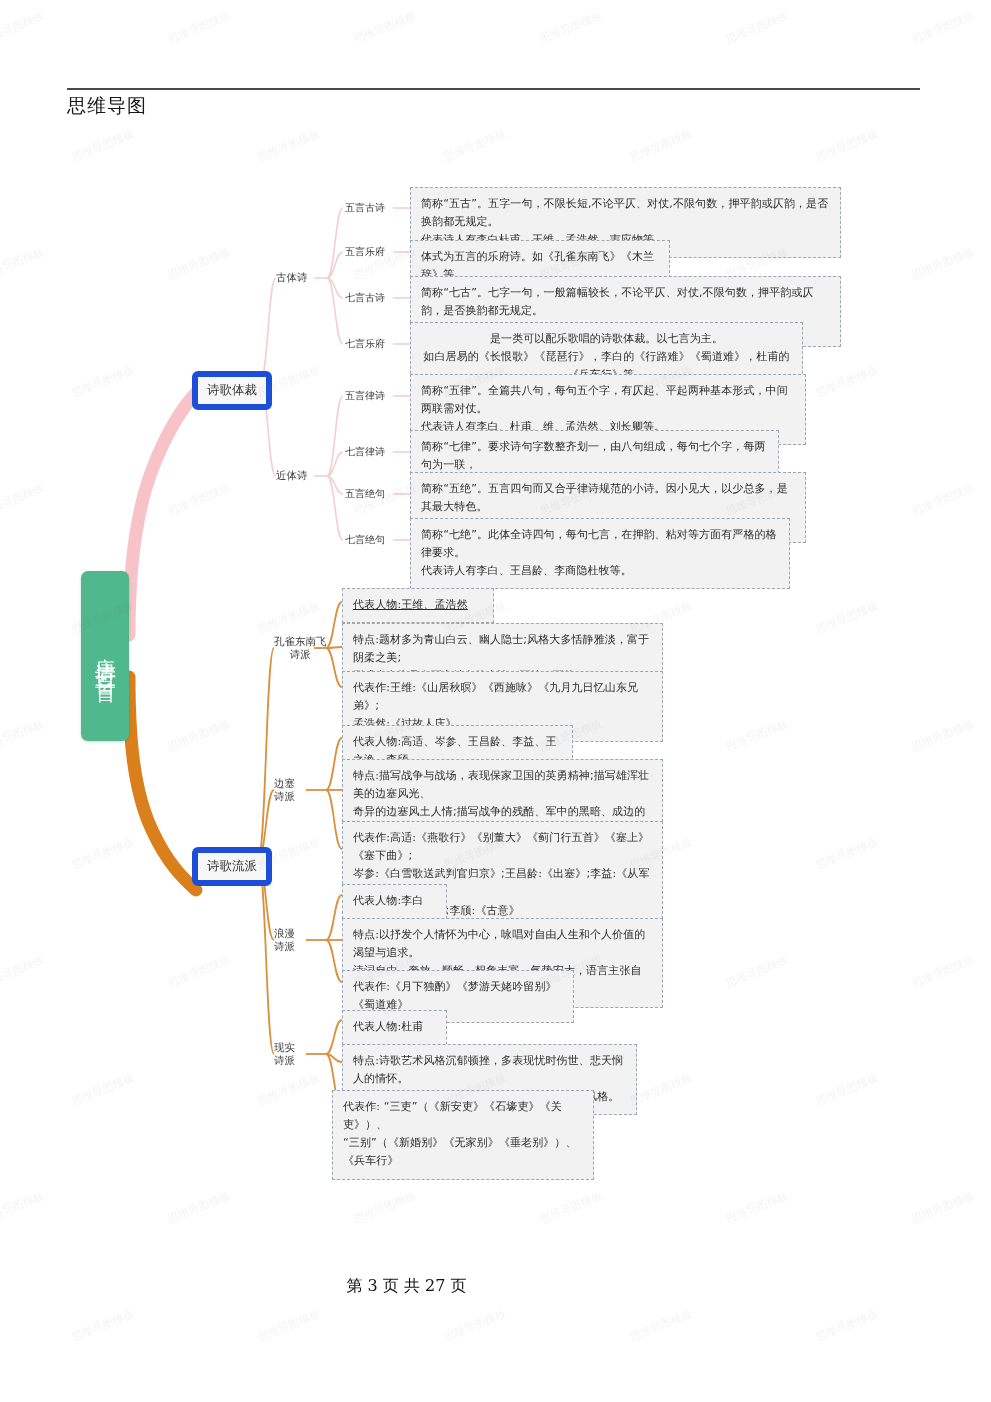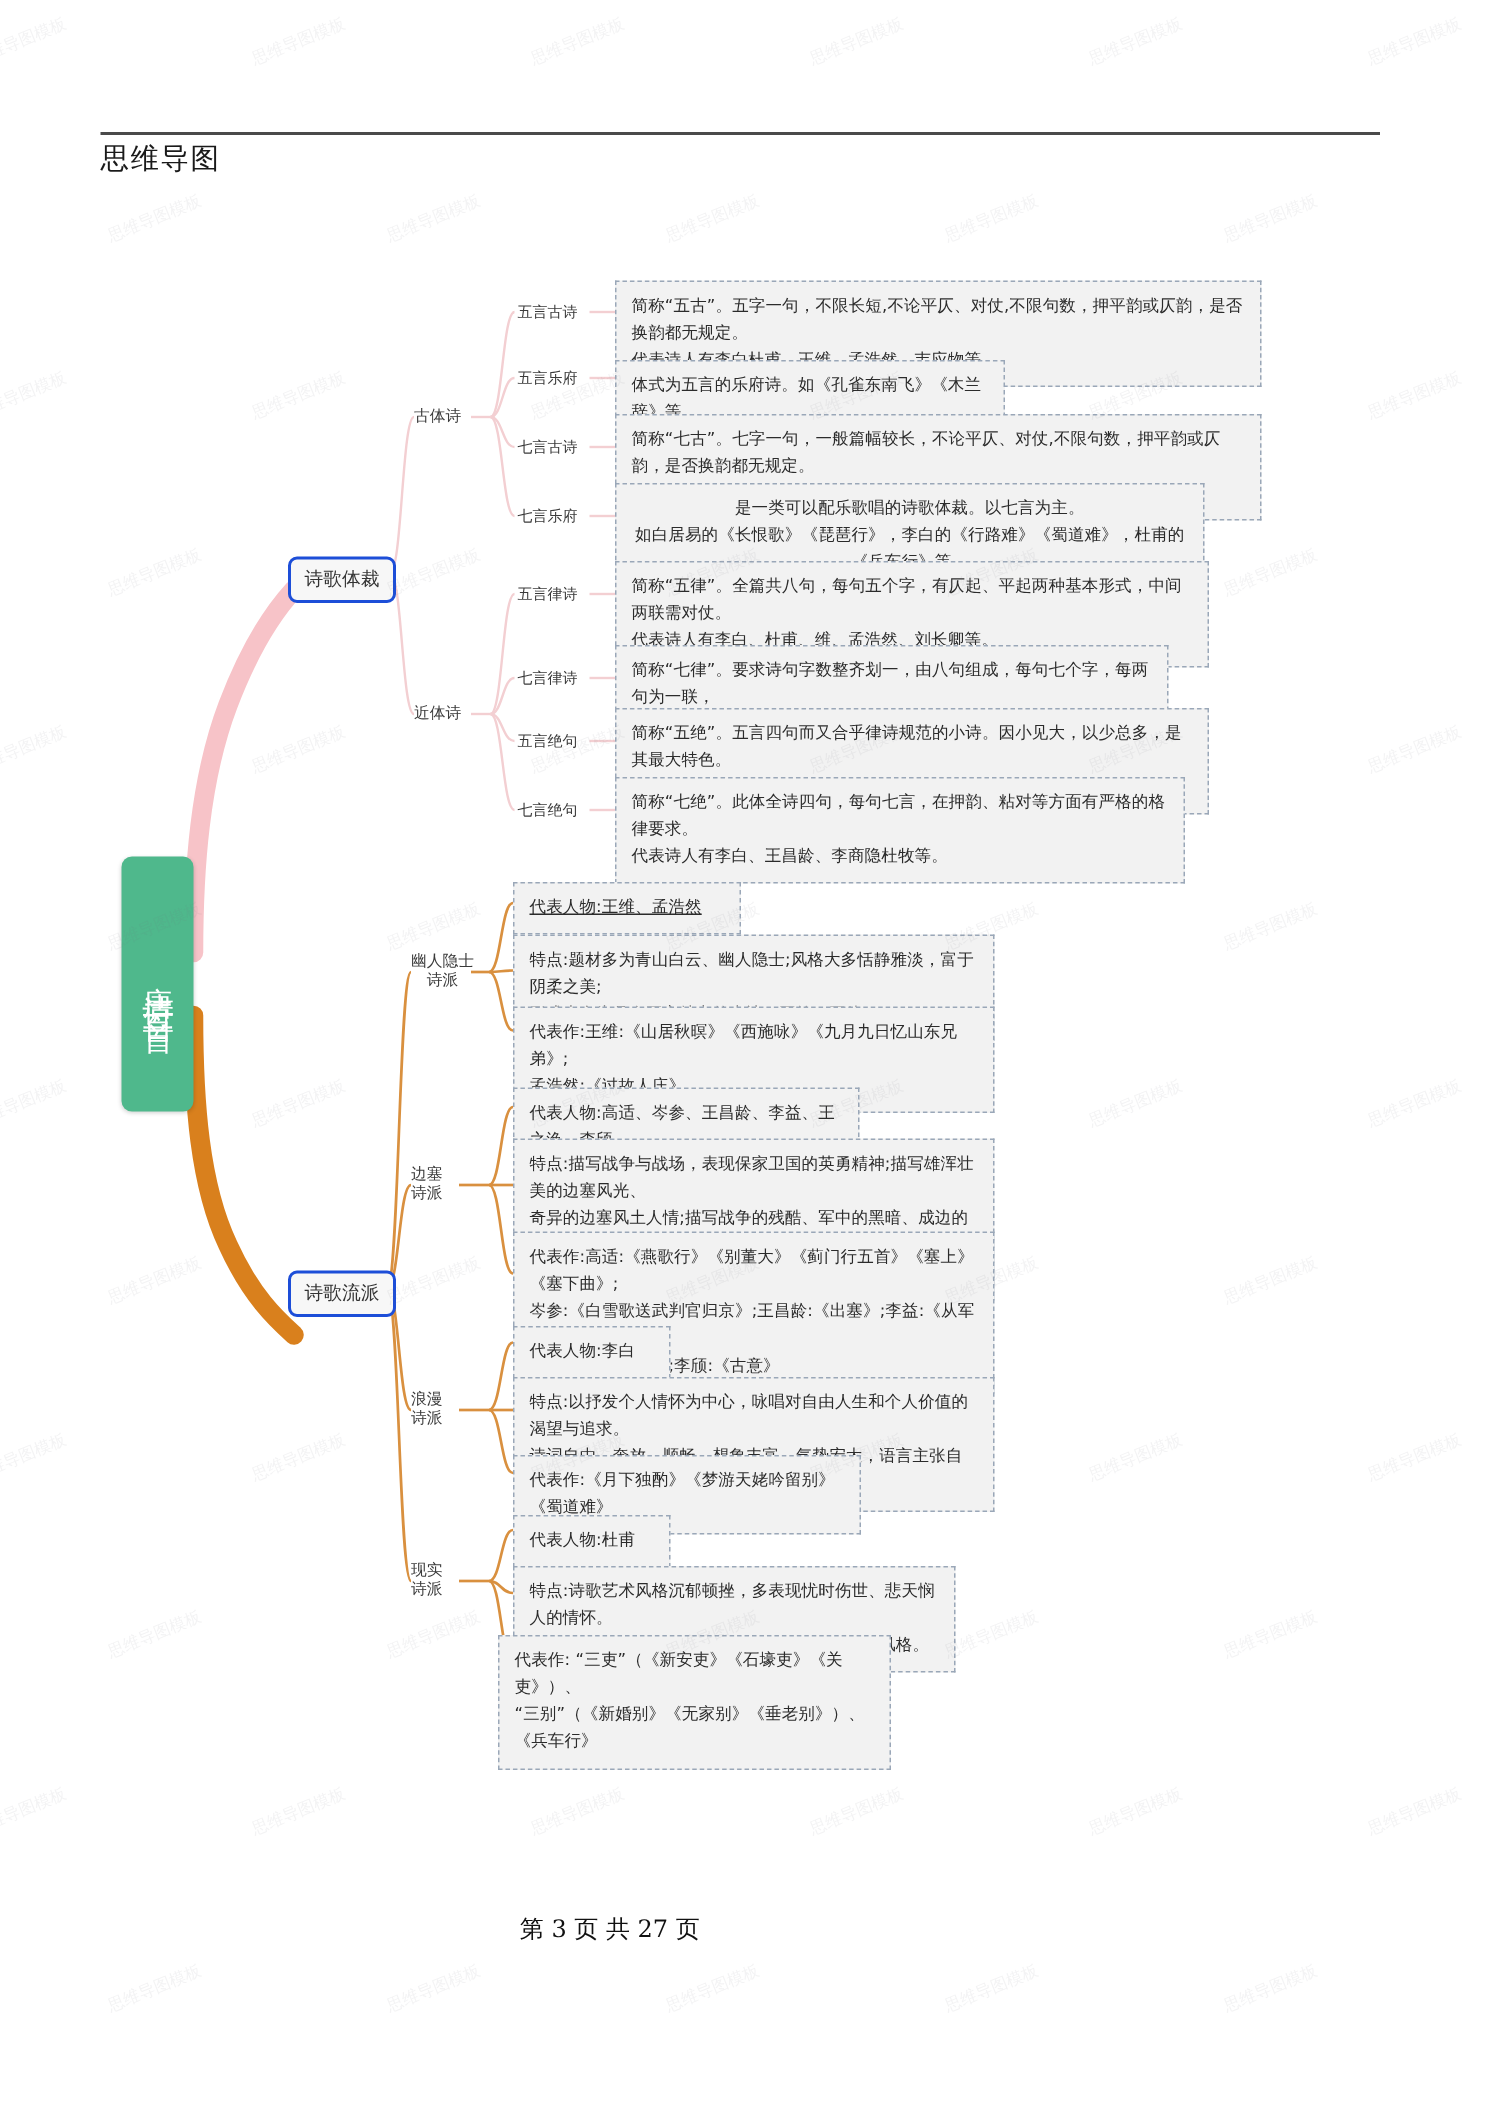--- a/index.html
+++ b/index.html
@@ -44,21 +44,21 @@
     writing-mode: vertical-rl;
     text-orientation: upright;
     color:#ffffff; font-size:21px; letter-spacing:6px;
     line-height:1;
   }
 
   
   .branch-node {
     position:absolute;
     background:#f7f7f7;
-    border:2px solid #1d4ed8;
+    border:6px solid #1d4ed8;
     border-radius:6px;
     padding:5px 9px;
     font-size:12.5px; color:#333;
     white-space:nowrap;
   }
 
   
   .sub-label {
     position:absolute;
     font-size:10.5px; color:#3a3a3a;
@@ -173,21 +173,21 @@
   <div class="branch-node" style="left:192px; top:221px;">
     <span>诗歌体裁</span>
   </div>
   <div class="branch-node" style="left:192px; top:697px;">
     <span>诗歌流派</span>
   </div>
 
   <div class="sub-label" style="left:276px; top:128px;">古体诗</div>
   <div class="sub-label" style="left:276px; top:326px;">近体诗</div>
 
-  <div class="sub-label" style="left:274px; top:498px;">幽人隐士
+  <div class="sub-label" style="left:274px; top:498px;">孔雀东南飞
 诗派</div>
   <div class="sub-label" style="left:274px; top:640px;">边塞
 诗派</div>
   <div class="sub-label" style="left:274px; top:790px;">浪漫
 诗派</div>
   <div class="sub-label" style="left:274px; top:904px;">现实
 诗派</div>
 
   <div class="leaf-label" style="left:345px; top:58px;">五言古诗</div>
   <div class="leaf-label" style="left:345px; top:102px;">五言乐府</div>

